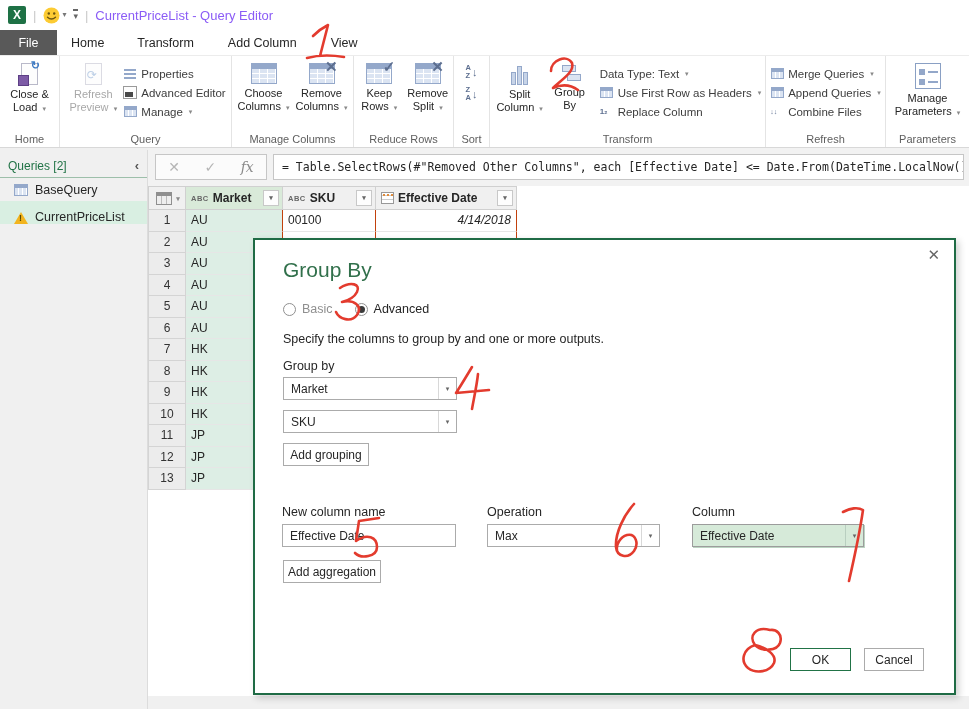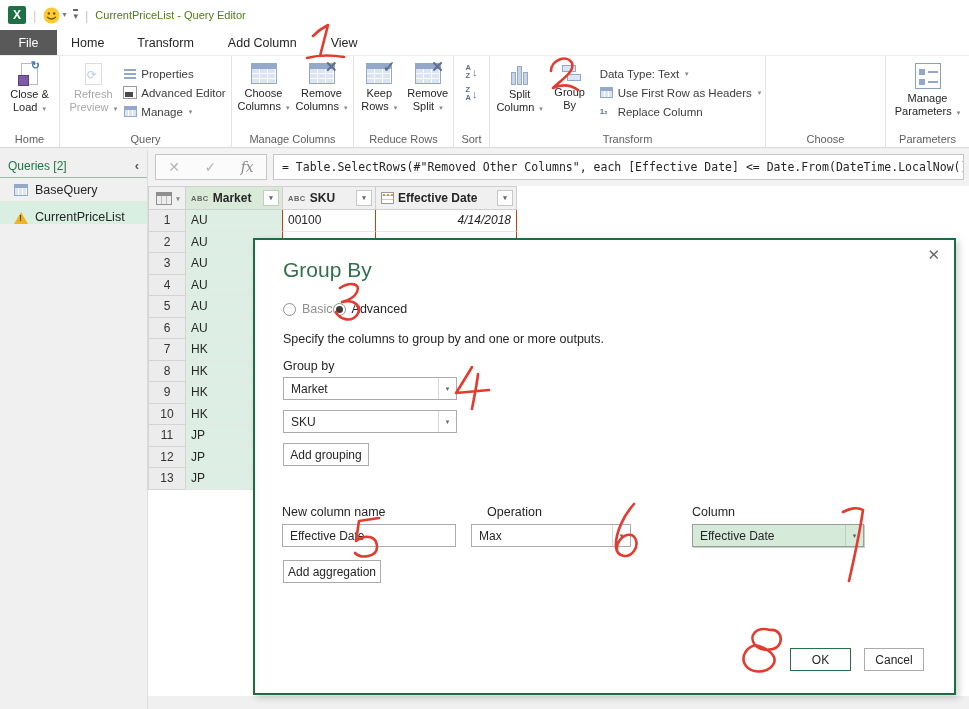--- a/index.html
+++ b/index.html
@@ -7,21 +7,21 @@
   body { font-family:"Liberation Sans", sans-serif; font-size:12px; color:#262626; background:#f0f0f0; position:relative; }
 
   
   .titlebar { position:absolute; left:0; top:0; width:969px; height:30px; background:#fff; display:flex; align-items:center; padding-left:8px; gap:7px; }
   .xlicon { width:18px; height:18px; background:#1e7145; border-radius:2px; position:relative; }
   .xlicon::after { content:"X"; position:absolute; left:0; top:0; width:100%; height:100%; color:#fff; font-weight:bold; font-size:12px; text-align:center; line-height:18px; }
   .tsep { color:#c9c9c9; font-size:13px; }
   .smiley { display:flex; align-items:center; gap:2px; }
   .caret { font-size:8px; color:#777; line-height:1; }
   .pinicon { font-size:9px; color:#666; border-top:2px solid #666; line-height:1; padding-top:1px; }
-  .wtitle { color:#4d7c0f; font-size:11px; }
+  .wtitle { color:#8b5cf6; font-size:13px; }
 
   
   .tabbar { position:absolute; left:0; top:30px; width:969px; height:26px; background:#fff; display:flex; align-items:stretch; border-bottom:1px solid #ececec; }
   .filetab { width:57px; background:#595959; color:#fff; display:flex; align-items:center; justify-content:center; font-size:12.5px; }
   .tab { padding:0 17px; display:flex; align-items:center; font-size:12.5px; color:#262626; }
   .tab.home { padding:0 16px 0 14px; }
 
   
   .ribbon { position:absolute; left:0; top:56px; width:969px; height:92px; background:#fff; border-bottom:1px solid #d8d8d8; display:flex; }
   .rgroup { position:relative; border-right:1px solid #e4e4e4; height:100%; padding:4px 2px 14px 2px; display:flex; align-items:flex-start; justify-content:center; gap:2px; }
@@ -116,21 +116,21 @@
   .csku { width:93px; }
   .cdate { width:141px; justify-content:flex-end; font-style:italic; }
 
   
   .statusbar { position:absolute; left:148px; top:696px; width:821px; height:13px; background:#f0f0f0; }
 
   
   .dialog { position:absolute; left:253px; top:238px; width:703px; height:457px; background:#fff; border:2px solid #1f6b45; box-shadow:3px 3px 7px rgba(0,0,0,.18); }
   .dclose { position:absolute; top:6px; right:14px; font-size:15px; color:#666; }
   .dtitle { position:absolute; left:28px; top:18px; font-size:21px; font-weight:400; color:#31704b; }
-  .dradios { position:absolute; left:28px; top:62px; display:flex; align-items:flex-end; }
+  .dradios { position:absolute; left:28px; top:62px; display:flex; align-items:flex-end; gap:22px; }
   .ritem { display:flex; align-items:center; gap:6px; }
   .radio { width:13px; height:13px; border:1px solid #909090; border-radius:50%; background:#fff; }
   .radio.sel { display:flex; align-items:center; justify-content:center; }
   .radio.sel::after { content:""; width:7px; height:7px; border-radius:50%; background:#3b3b3b; }
   .rlbl { font-size:12.5px; color:#8f8f8f; }
   .rlbl.on { color:#262626; }
   .ddesc { position:absolute; left:28px; top:92px; font-size:12.5px; color:#262626; }
   .dlabel { position:absolute; font-size:12.5px; color:#262626; }
   .dd { position:absolute; height:23px; border:1px solid #ababab; background:#fff; display:flex; align-items:center; font-size:12px; color:#262626; }
   .dd .txt { flex:1; padding-left:7px; white-space:nowrap; overflow:hidden; }
@@ -293,21 +293,41 @@
       </div>
       <div class="sbtn">
         <span class="rv">1₂</span>
         <span>Replace Column</span>
       </div>
     </div>
     <div class="rgrouplabel">Transform</div>
   </div>
 
   <div class="rgroup" style="width:120px">
-    <div class="rgrouplabel">Choose</div>
+    <div class="rstack">
+      <div class="sbtn">
+        <span class="icon14">
+            <span class="mini"></span>
+          </span>
+        <span>Merge Queries</span>
+        <span class="caret8">▾</span>
+      </div>
+      <div class="sbtn">
+        <span class="icon14">
+            <span class="mini"></span>
+          </span>
+        <span>Append Queries</span>
+        <span class="caret8">▾</span>
+      </div>
+      <div class="sbtn">
+        <span class="rv" style="font-size:7px">↓↓</span>
+        <span>Combine Files</span>
+      </div>
+    </div>
+    <div class="rgrouplabel">Refresh</div>
   </div>
 
   <div class="rgroup" style="width:83px; border-right:none">
     <div class="rbtn" style="width:74px">
       <div class="paramicon"></div>
       <div class="rlabel"><span>Manage Parameters</span> <span class="caret8">▾</span></div>
     </div>
     <div class="rgrouplabel">Parameters</div>
   </div>
 </div>
@@ -479,21 +499,21 @@
         <span>▾</span>
       </span>
   </div>
   <div class="dbtn" style="left:28px; top:203px; width:86px">Add grouping</div>
 
   <div class="dlabel" style="left:27px; top:265px">New column name</div>
   <div class="dlabel" style="left:232px; top:265px">Operation</div>
   <div class="dlabel" style="left:437px; top:265px">Column</div>
 
   <div class="tinput" style="left:27px; top:284px; width:174px">Effective Date</div>
-  <div class="dd" style="left:216px; top:284px; width:160px">
+  <div class="dd" style="left:232px; top:284px; width:173px">
     <span class="txt">Max</span>
     <span class="cz">
         <span>▾</span>
       </span>
   </div>
   <div class="dd greensel" style="left:437px; top:284px; width:172px">
     <span class="txt">Effective Date</span>
     <span class="cz">
         <span>▾</span>
       </span>

